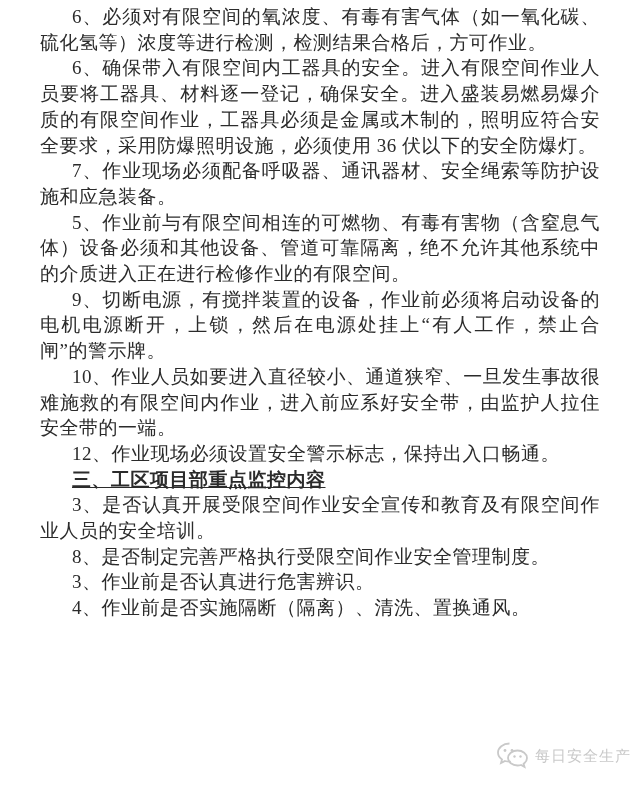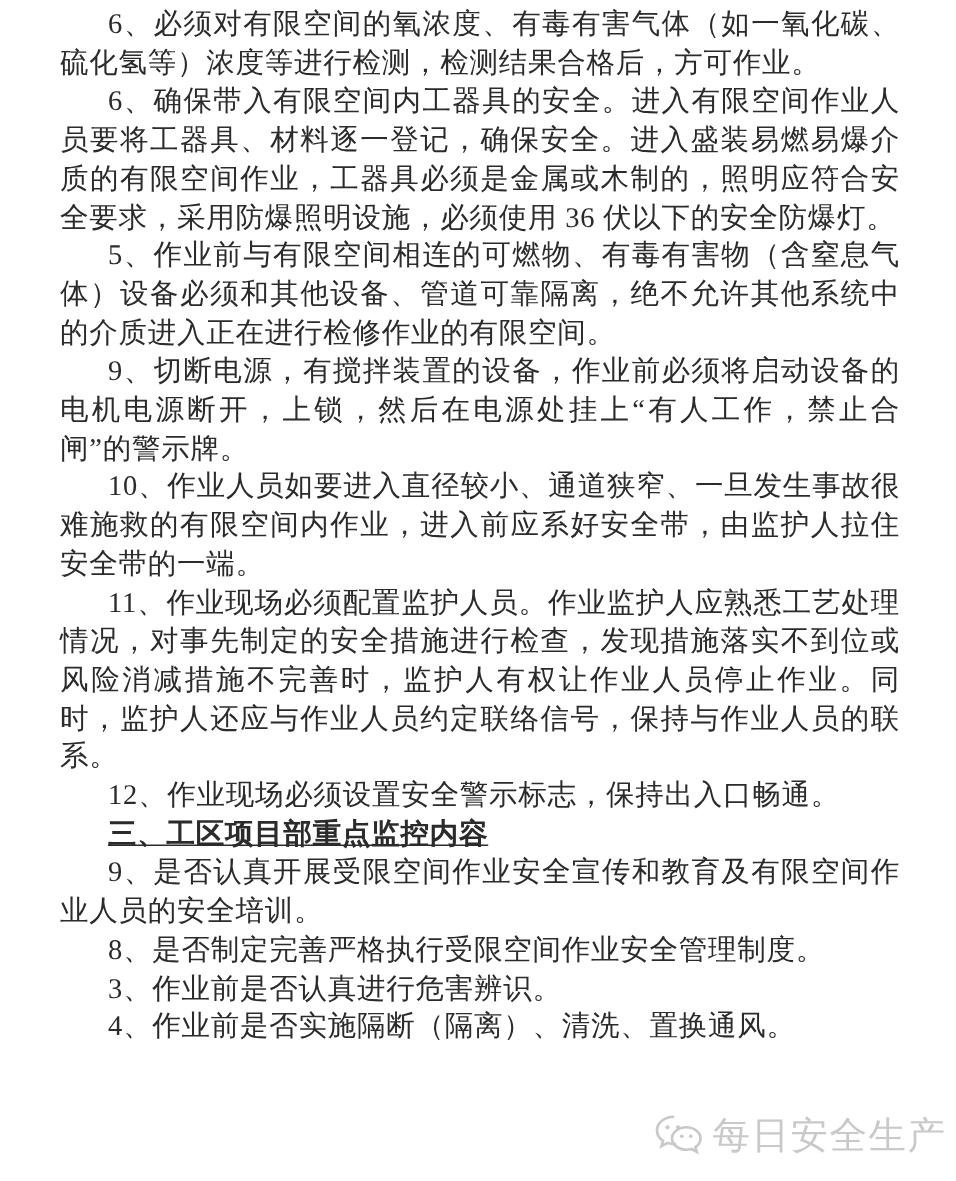--- a/index.html
+++ b/index.html
@@ -34,43 +34,43 @@
     text-decoration: underline;
   }
   .watermark {
     position: absolute;
     top: 740px;
     right: 6px;
     display: flex;
     align-items: center;
     gap: 4px;
     color: #c9c9c9;
-    font-size: 25px;
+    font-size: 15px;
     letter-spacing: 1px;
     white-space: nowrap;
   }
   .watermark .wm-icon {
     display: inline-flex;
     width: 36px;
     height: 32px;
   }
 </style>
 </head>
 <body>
 
 <div class="doc">
     <p class="">6、必须对有限空间的氧浓度、有毒有害气体（如一氧化碳、硫化氢等）浓度等进行检测，检测结果合格后，方可作业。</p>
     <p class="">6、确保带入有限空间内工器具的安全。进入有限空间作业人员要将工器具、材料逐一登记，确保安全。进入盛装易燃易爆介质的有限空间作业，工器具必须是金属或木制的，照明应符合安全要求，采用防爆照明设施，必须使用 36 伏以下的安全防爆灯。</p>
+    <p class="">7、作业现场必须配备呼吸器、通讯器材、安全绳索等防护设施和应急装备。</p>
     <p class="">5、作业前与有限空间相连的可燃物、有毒有害物（含窒息气体）设备必须和其他设备、管道可靠隔离，绝不允许其他系统中的介质进入正在进行检修作业的有限空间。</p>
     <p class="">9、切断电源，有搅拌装置的设备，作业前必须将启动设备的电机电源断开，上锁，然后在电源处挂上“有人工作，禁止合闸”的警示牌。</p>
     <p class="">10、作业人员如要进入直径较小、通道狭窄、一旦发生事故很难施救的有限空间内作业，进入前应系好安全带，由监护人拉住安全带的一端。</p>
-    <p class="">11、作业现场必须配置监护人员。作业监护人应熟悉工艺处理情况，对事先制定的安全措施进行检查，发现措施落实不到位或风险消减措施不完善时，监护人有权让作业人员停止作业。同时，监护人还应与作业人员约定联络信号，保持与作业人员的联系。</p>
     <p class="">12、作业现场必须设置安全警示标志，保持出入口畅通。</p>
     <p class="bold">三、工区项目部重点监控内容</p>
-    <p class="">9、是否认真开展受限空间作业安全宣传和教育及有限空间作业人员的安全培训。</p>
+    <p class="">3、是否认真开展受限空间作业安全宣传和教育及有限空间作业人员的安全培训。</p>
     <p class="">8、是否制定完善严格执行受限空间作业安全管理制度。</p>
     <p class="">3、作业前是否认真进行危害辨识。</p>
     <p class="">4、作业前是否实施隔断（隔离）、清洗、置换通风。</p>
   </div>
 
 <div class="watermark">
   <span class="wm-icon">
     <svg width="36" height="32" viewBox="0 0 36 32" xmlns="http://www.w3.org/2000/svg">
       <g fill="none" stroke="#c9c9c9" stroke-width="1.8">
         <path d="M14.5 3.5 C8 3.5 3 7.6 3 12.6 c0 2.8 1.5 5.2 4 6.9 l-1 3.6 4-2.1 c1.4.4 2.9.7 4.5.7 .4 0 .9 0 1.3-.1"></path>

